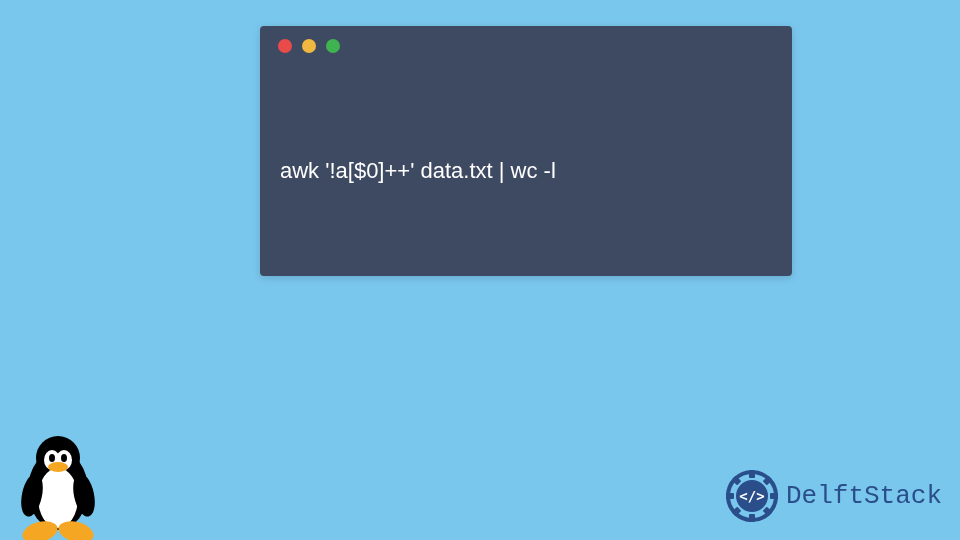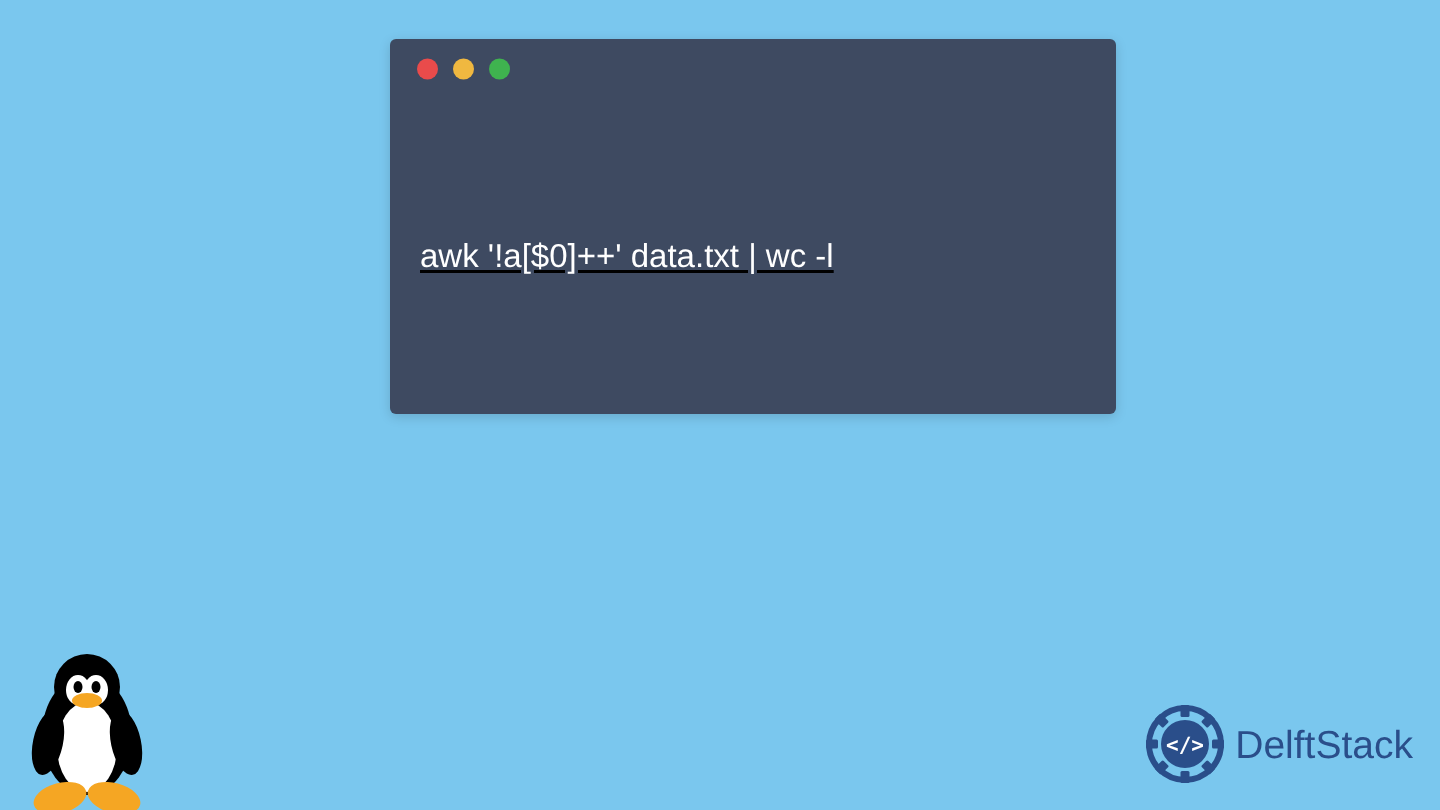--- a/index.html
+++ b/index.html
@@ -8,26 +8,25 @@
     height: 540px;
     background: #7ac7ee;
     position: relative;
     font-family: Arial, Helvetica, sans-serif;
     overflow: hidden;
   }
   .terminal {
     position: absolute;
     left: 260px;
     top: 26px;
-    width: 484px;
+    width: 532px;
     height: 250px;
     background: #3e4a61;
     border-radius: 4px;
     box-shadow: 0 2px 8px rgba(0,0,0,0.15);
-    text-decoration: underline;
   }
   .titlebar {
     height: 40px;
     display: flex;
     align-items: center;
     padding-left: 18px;
     gap: 10px;
   }
   .dot {
     width: 14px;
@@ -61,21 +60,21 @@
     right: 18px;
     bottom: 18px;
     display: flex;
     align-items: center;
     gap: 8px;
   }
   .brand-text {
     font-size: 26px;
     color: #2a4e8a;
     font-weight: 500;
-    font-family: Liberation Sans, sans-serif;
+    font-family: Liberation Mono, monospace;
   }
   .brand-logo {
     width: 52px;
     height: 52px;
   }
 </style>
 </head>
 <body>
 
 <div class="terminal">

